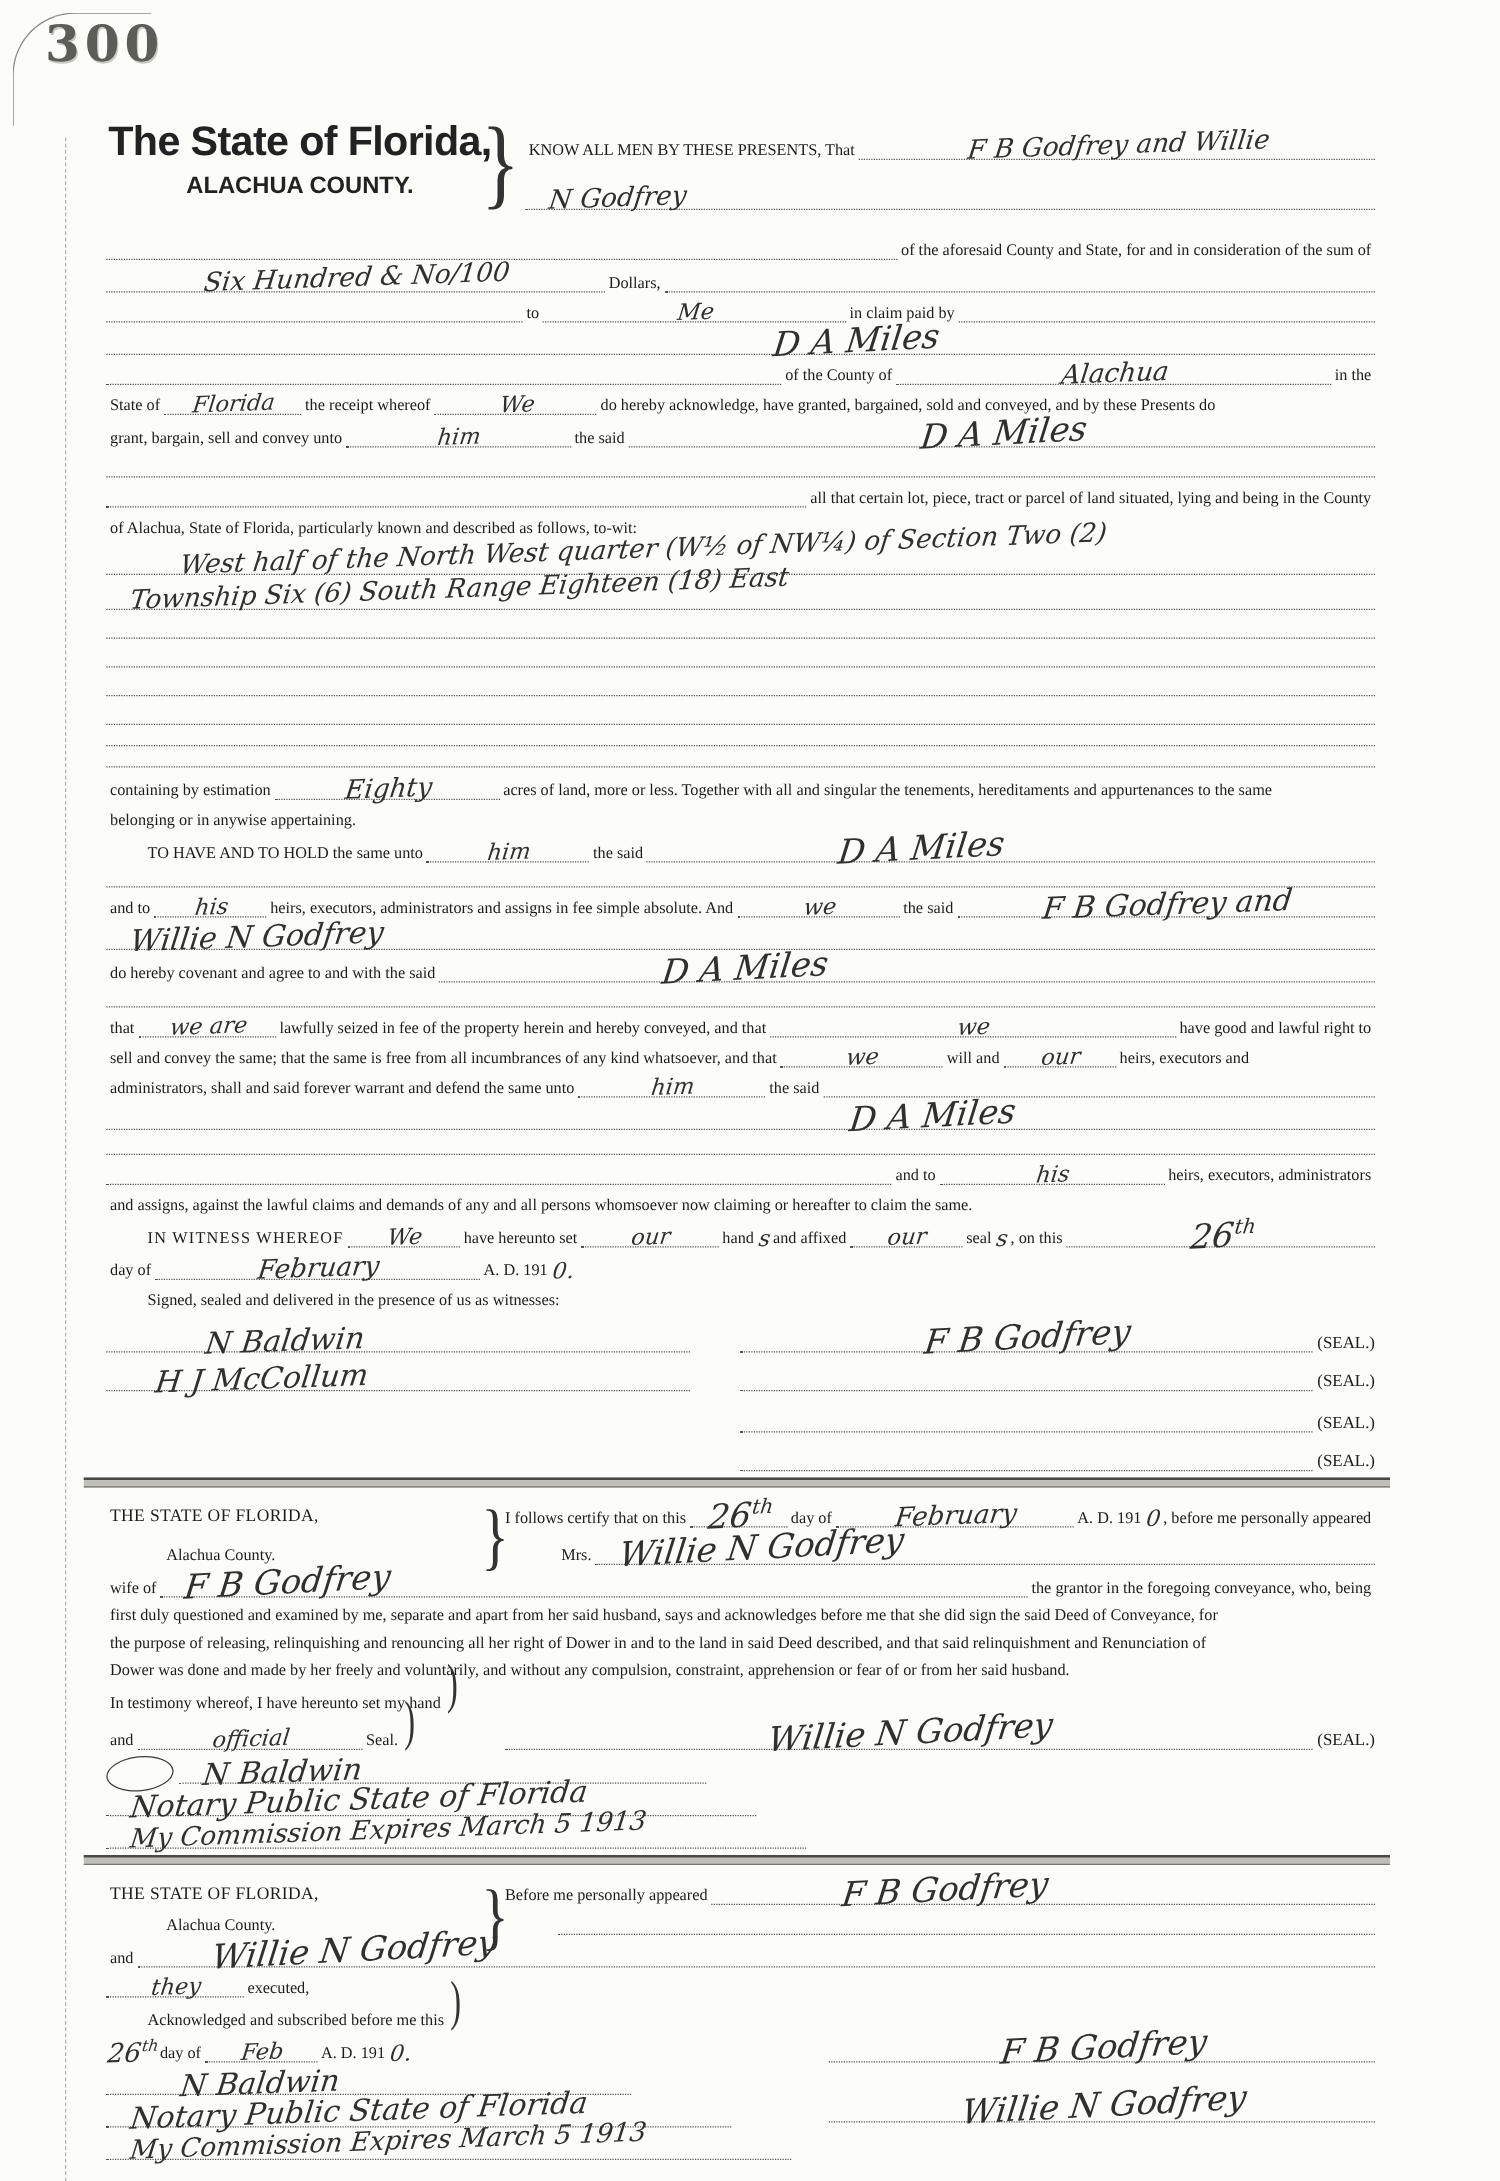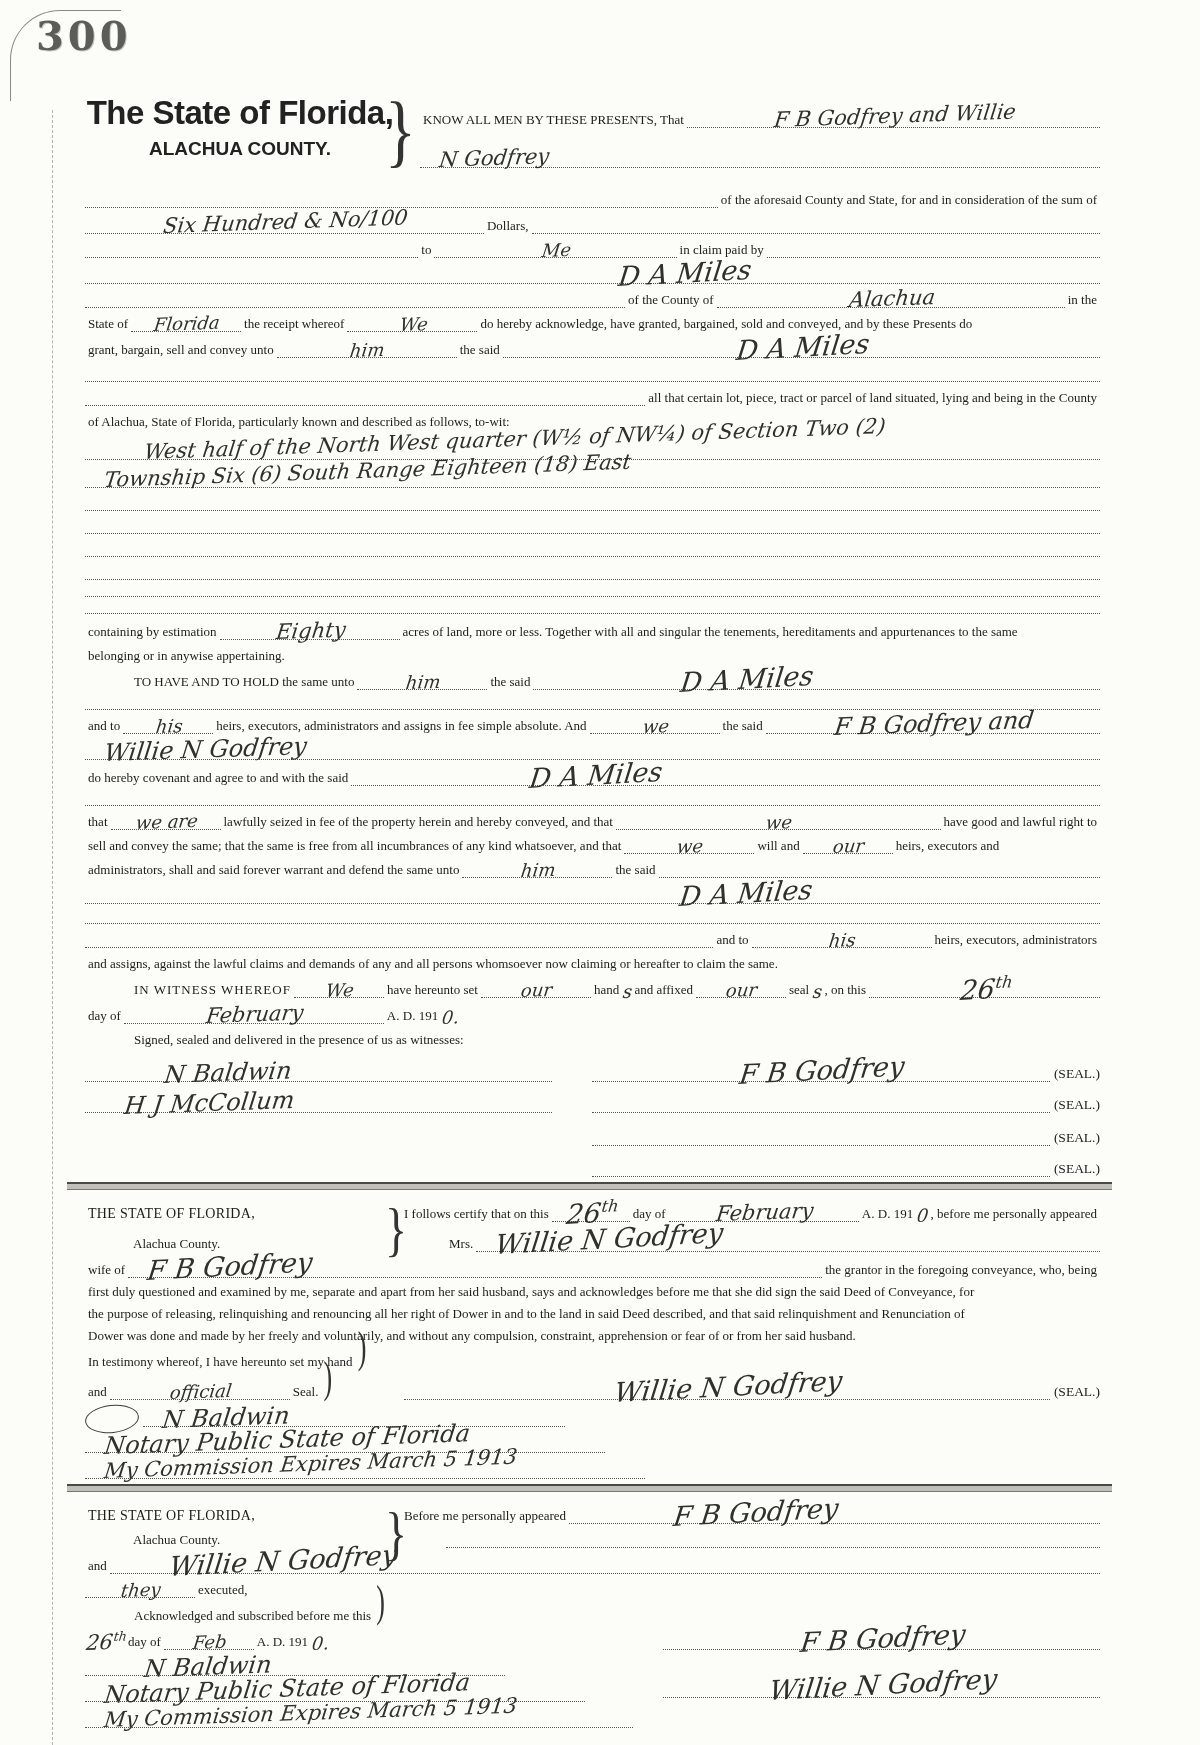--- a/index.html
+++ b/index.html
@@ -22,21 +22,21 @@
   .hdr-right{position:absolute;left:335px;right:0;top:14px;}
   
   .line{display:flex;align-items:flex-end;min-height:24px;font-size:13px;}
   .tall{min-height:26px;}
   .pt{white-space:nowrap;padding:0 3px;}
   .fill{flex:1 1 60px;min-width:0;border-bottom:1.5px dotted #55554f;display:flex;
         align-items:flex-end;justify-content:center;position:relative;height:100%;}
   .fl{justify-content:flex-start;padding-left:18px;}.w90{flex:0 1 90px}.w110{flex:0 1 110px}.w130{flex:0 1 130px}
   .w150{flex:0 1 150px}.w180{flex:0 1 180px}.w220{flex:0 1 220px}.w260{flex:0 1 260px}
   .g2{flex-grow:2}.g3{flex-grow:3}.g5{flex-grow:5}
-  .indent{margin-left:46px;}
+  .indent{margin-left:30px;}
   .hw{font-family:"DejaVu Serif",serif;font-style:italic;white-space:nowrap;color:#30302c;
       font-size:18px;transform:rotate(-2deg) skewX(-9deg);transform-origin:left bottom;
       margin-bottom:-3px;line-height:1;}
   .hw2{font-size:21px;margin-bottom:-4px;}
   .hw3{font-size:27px;margin-bottom:-7px;transform:rotate(-3deg) skewX(-10deg);}
   .hw4{font-size:24px;margin-bottom:-6px;}
   .sup{font-size:.6em;vertical-align:super;}
   .divider{height:5px;background:linear-gradient(#aoaoa0,#c6c6bf);background-color:#c0c0b9;
            border-top:2px solid #4a4a44;border-bottom:1px solid #77776f;
            margin:5px -12px 6px -18px;}

